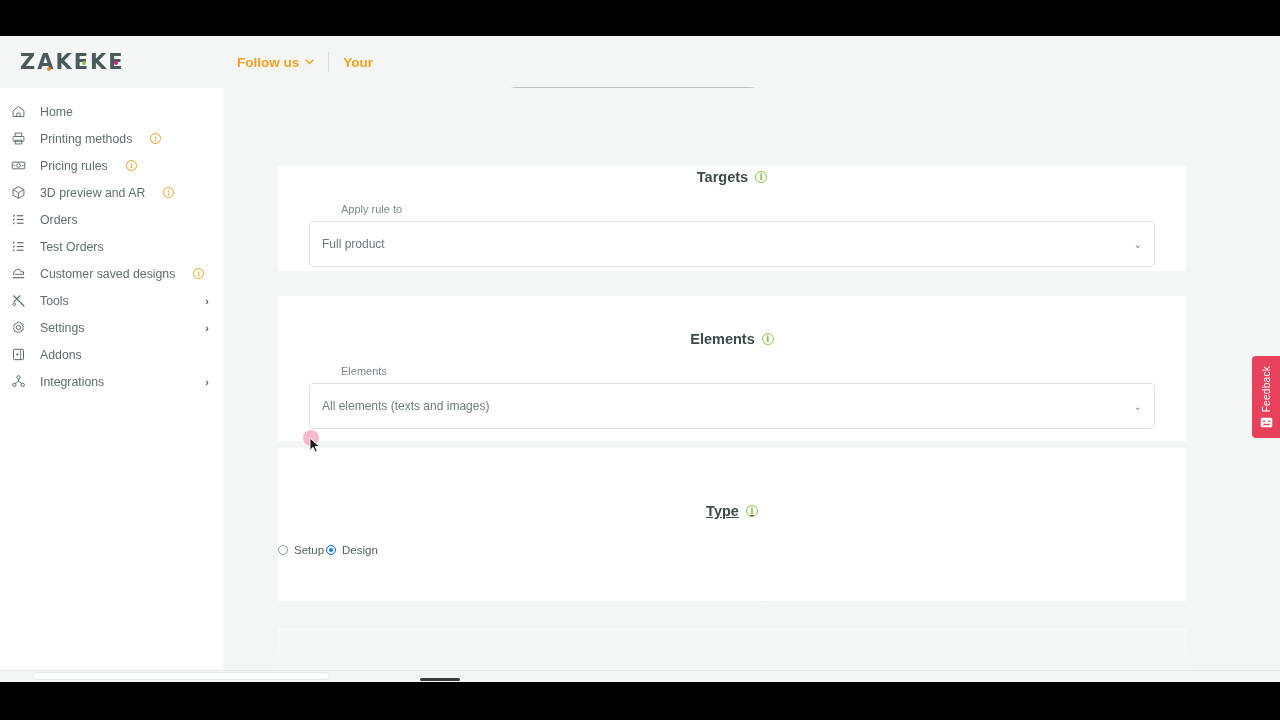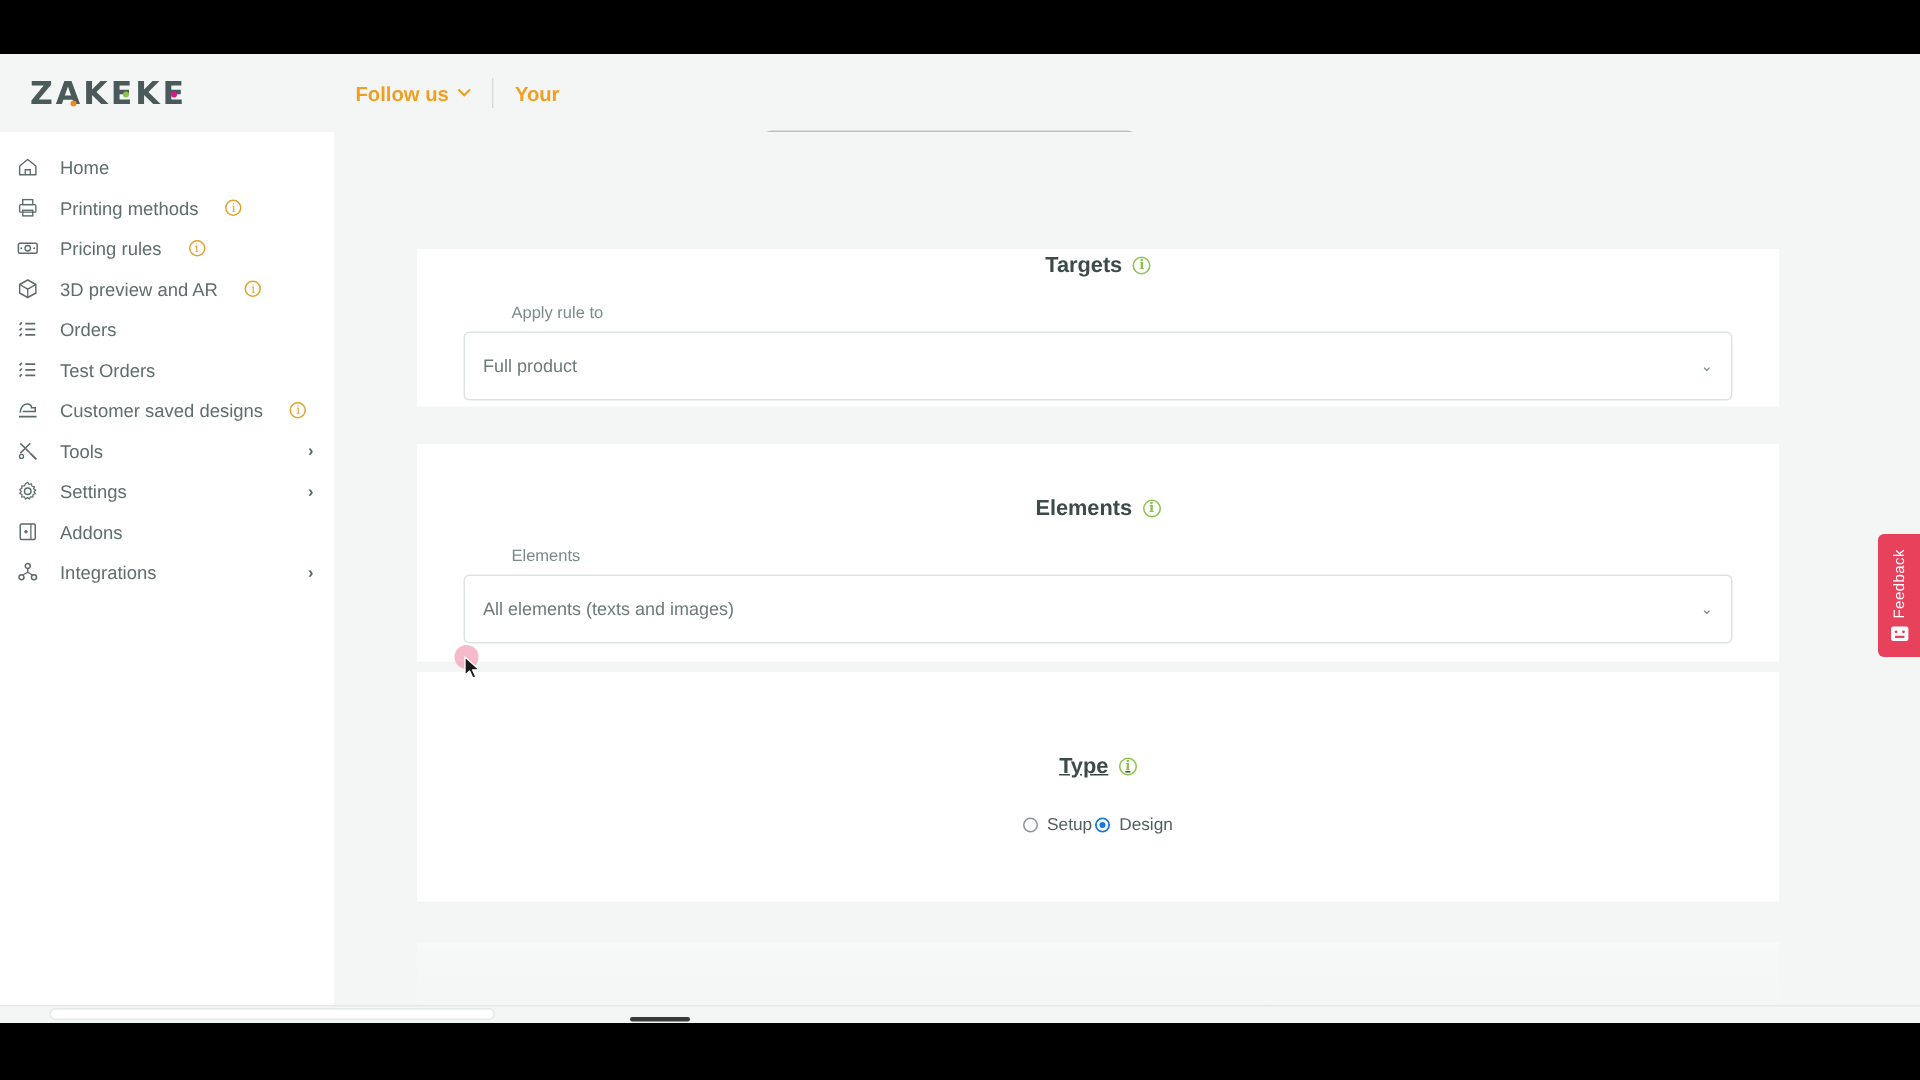--- a/index.html
+++ b/index.html
@@ -122,21 +122,21 @@
   }
   .field-label { font-size: 11px; color: #7c8a8a; margin-bottom: 6px; margin-left: 32px; }
   .select-box {
     width: 846px; height: 46px;
     border: 1px solid #dde3e3; border-radius: 4px; background: #fff;
     display: flex; align-items: center; padding: 0 12px;
     font-size: 12px; color: #6d7b7b; cursor: pointer; position: relative;
   }
   .select-box .caret { margin-left: auto; color: #7b8888; font-size: 10px; }
 
-  .radio-row { display: flex; align-items: center; justify-content: center; gap: 2px; }
+  .radio-row { display: flex; align-items: center; justify-content: flex-start; gap: 2px; }
   .radio-item { display: flex; align-items: center; gap: 6px; cursor: pointer; }
   .radio {
     width: 10px; height: 10px; border-radius: 50%;
     border: 1.3px solid #8a9797; background: #fff; flex: 0 0 10px;
   }
   .radio.sel { border-color: #1878e0; background: #1878e0; box-shadow: inset 0 0 0 2px #fff; }
   .radio-lbl { font-size: 11.5px; color: #51605f; }
 
   
   #match-card { opacity: 1; }

